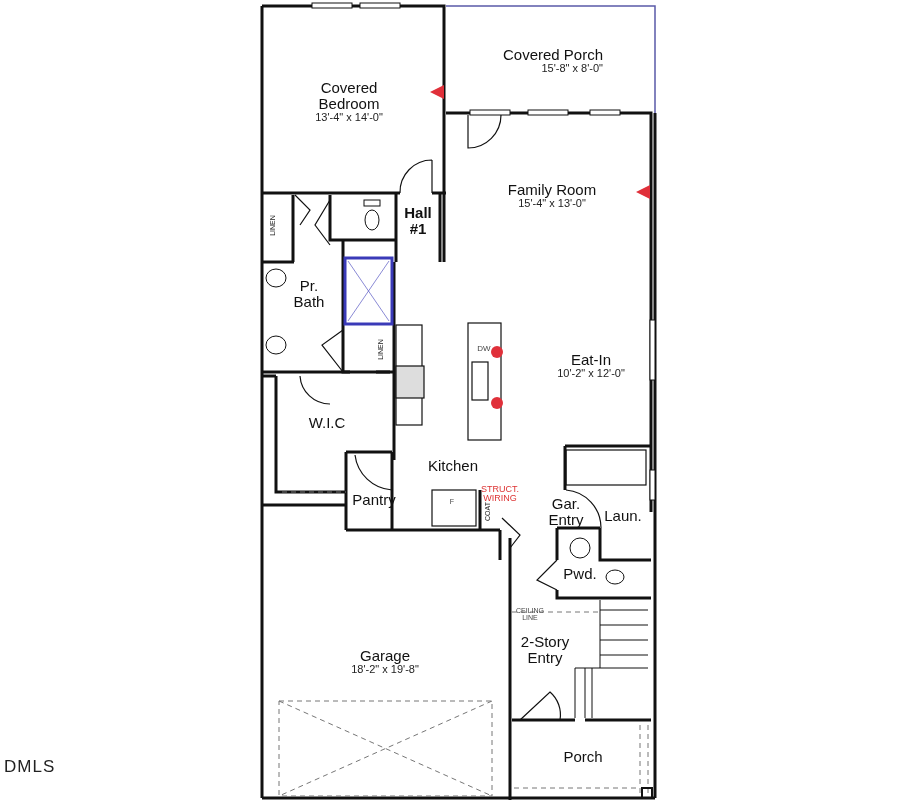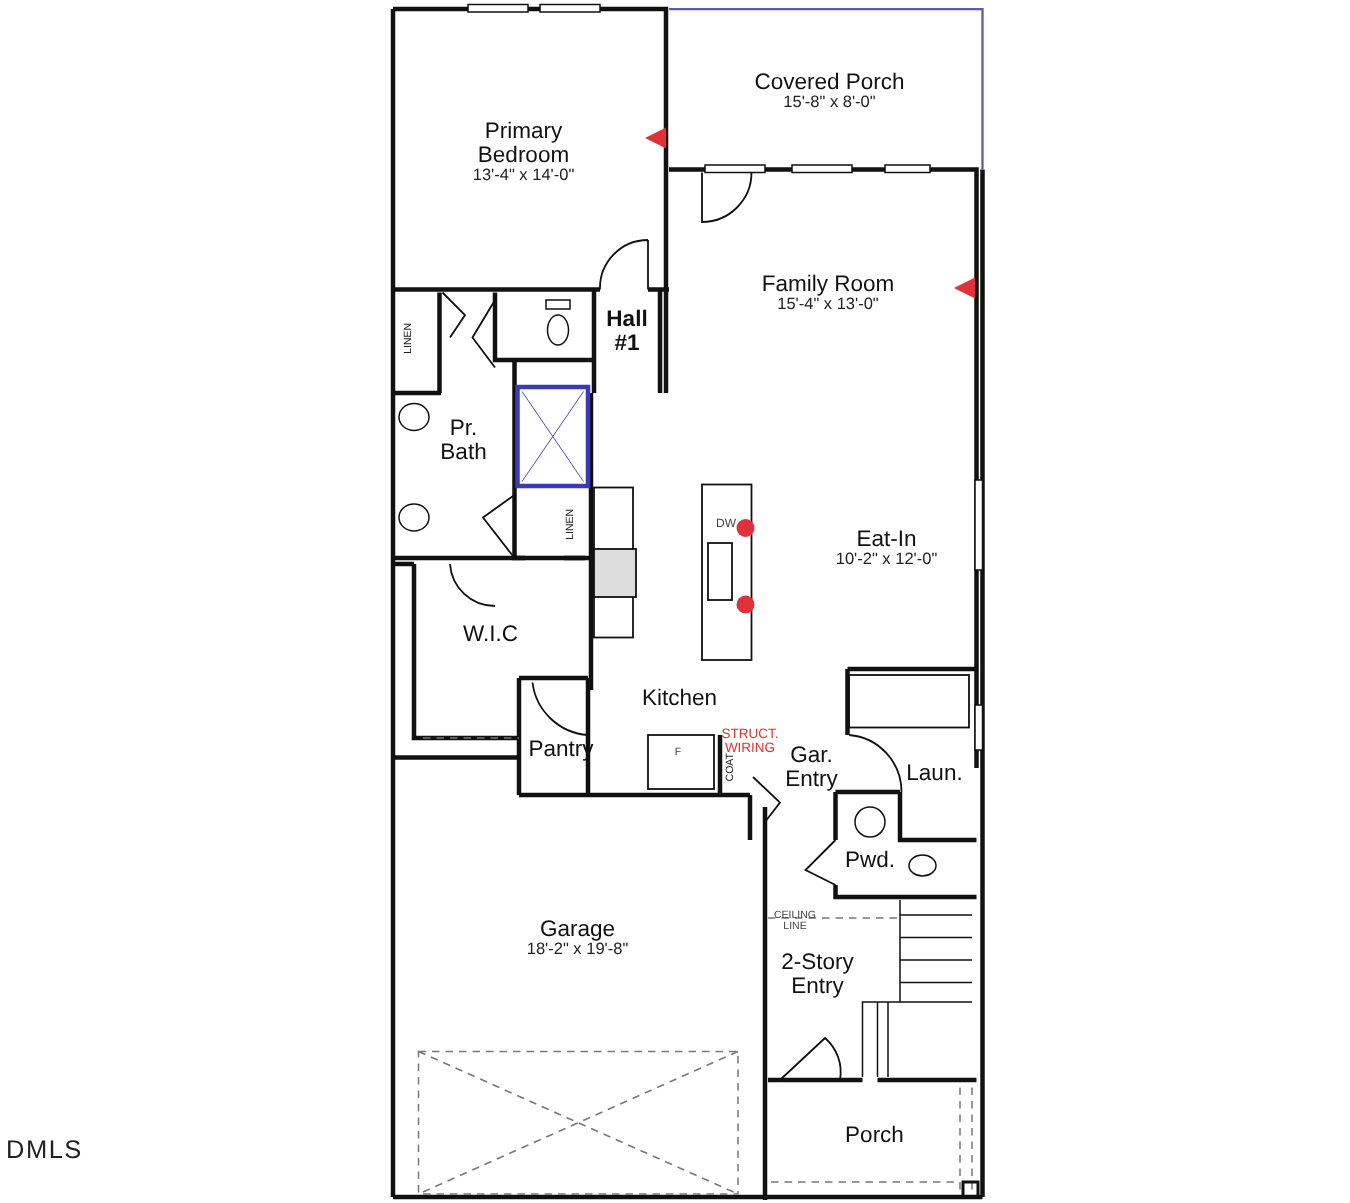--- a/index.html
+++ b/index.html
@@ -127,25 +127,25 @@
     <path d="M512 612 H600"></path>
     <path d="M640 725 V795 M648 725 V795 M514 788 H640"></path>
     <path d="M282 492 H346"></path>
   </g>
   <rect x="642" y="788" width="10" height="10" fill="none" stroke="#111" stroke-width="2"></rect>
 </svg>
 
 <div class="watermark">DMLS</div>
 
 <div class="lbl" style="left:349px; top:80px;">
-  <div class="rname">Primary</div>
+  <div class="rname">Covered</div>
   <div class="rname">Bedroom</div>
   <div class="rdim">13'-4" x 14'-0"</div>
 </div>
-<div class="lbl" style="left:553px; top:47px;">
+<div class="lbl" style="left:553px; top:47px;text-align:right;">
   <div class="rname">Covered Porch</div>
   <div class="rdim">15'-8" x 8'-0"</div>
 </div>
 <div class="lbl" style="left:552px; top:182px;">
   <div class="rname">Family Room</div>
   <div class="rdim">15'-4" x 13'-0"</div>
 </div>
 <div class="lbl" style="left:418px; top:205px;font-weight:bold;">
   <div class="rname">Hall</div>
   <div class="rname">#1</div>
@@ -160,31 +160,31 @@
 </div>
 <div class="lbl" style="left:327px; top:415px;text-align:center;">
   <div class="rname">W.I.C</div>
 </div>
 <div class="lbl" style="left:453px; top:458px;">
   <div class="rname">Kitchen</div>
 </div>
 <div class="lbl" style="left:374px; top:492px;">
   <div class="small">Pantry</div>
 </div>
-<div class="lbl" style="left:541px; top:496px;">
+<div class="lbl" style="left:566px; top:496px;">
   <div class="small">Gar.</div>
   <div class="small">Entry</div>
 </div>
 <div class="lbl" style="left:623px; top:496px;margin-top:12px;">
   <div class="rname">Laun.</div>
 </div>
 <div class="lbl" style="left:580px; top:566px;">
   <div class="small">Pwd.</div>
 </div>
-<div class="lbl" style="left:385px; top:612px;">
+<div class="lbl" style="left:385px; top:648px;">
   <div class="rname">Garage</div>
   <div class="rdim">18'-2" x 19'-8"</div>
 </div>
 <div class="lbl" style="left:545px; top:634px;">
   <div class="rname">2-Story</div>
   <div class="rname">Entry</div>
 </div>
 <div class="lbl" style="left:583px; top:749px;">
   <div class="rname">Porch</div>
 </div>

